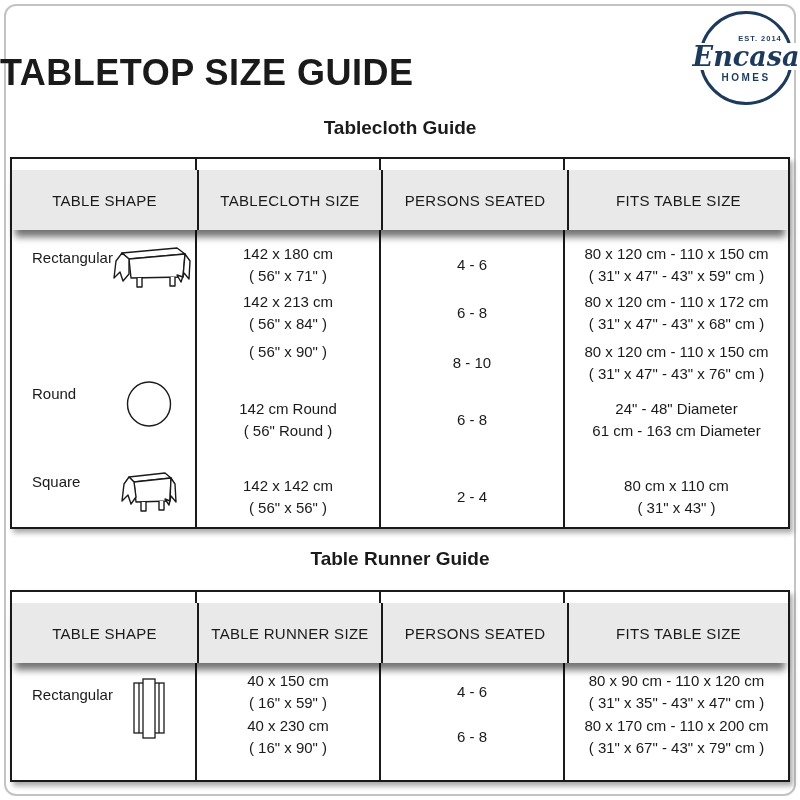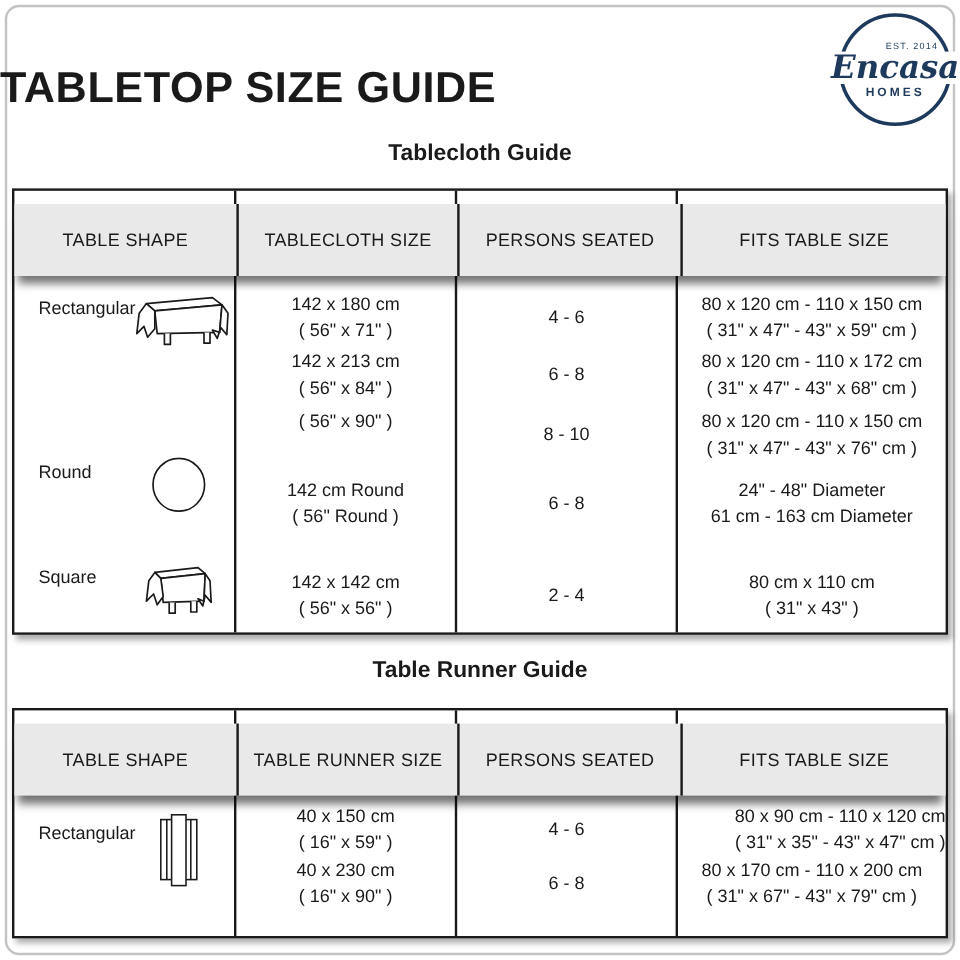--- a/index.html
+++ b/index.html
@@ -5,21 +5,21 @@
   html,body{margin:0;padding:0;background:#ffffff;}
   #page{
     position:relative;width:800px;height:800px;background:#ffffff;overflow:hidden;
     font-family:"Liberation Sans","DejaVu Sans",sans-serif;color:#1a1a1a;
   }
   .page-border{position:absolute;inset:4px;border:2px solid #c3c3c3;border-radius:12px;pointer-events:none;}
 
   
   .logo{position:absolute;left:699px;top:11px;width:88px;height:88px;border:3px solid #1d3a5c;
         border-radius:50%;background:#fff;display:flex;flex-direction:column;align-items:center;justify-content:center;}
-  .logo-est{font-size:7.5px;letter-spacing:1px;color:#1d3a5c;font-weight:normal;margin-top:1px;padding-left:28px;}
+  .logo-est{font-size:7.5px;letter-spacing:1px;color:#1d3a5c;font-weight:bold;margin-top:1px;padding-left:28px;}
   .logo-name{font-family:"DejaVu Serif","Liberation Serif",serif;font-style:italic;font-weight:bold;
              font-size:27px;line-height:27px;color:#1d3a5c;background:#fff;padding:0 3px;white-space:nowrap;}
   .logo-homes{font-size:10px;letter-spacing:2.5px;color:#1d3a5c;font-weight:bold;margin-top:2px;}
 
   
   .main-title{position:absolute;top:52px;left:0;width:100%;text-align:left;
               font-size:36px;font-weight:bold;letter-spacing:.5px;}
   .guide-title{position:absolute;left:0;width:100%;text-align:center;font-size:19px;font-weight:bold;}
   .gt1{top:117px;} .gt2{top:548px;}
 
@@ -182,21 +182,21 @@
       <div>( 16" x 59" )</div>
     </div>
     <div class="cell col-size" style="top:123px;">
       <div>40 x 230 cm</div>
       <div>( 16" x 90" )</div>
     </div>
 
     <div class="cell col-persons" style="top:89px;">4 - 6</div>
     <div class="cell col-persons" style="top:134px;">6 - 8</div>
 
-    <div class="cell col-fits" style="top:78px;text-align:right;">
+    <div class="cell col-fits" style="top:78px;">
       <div>80 x 90 cm - 110 x 120 cm</div>
       <div>( 31" x 35" - 43" x 47" cm )</div>
     </div>
     <div class="cell col-fits" style="top:123px;">
       <div>80 x 170 cm - 110 x 200 cm</div>
       <div>( 31" x 67" - 43" x 79" cm )</div>
     </div>
   </div>
 </div>
 

